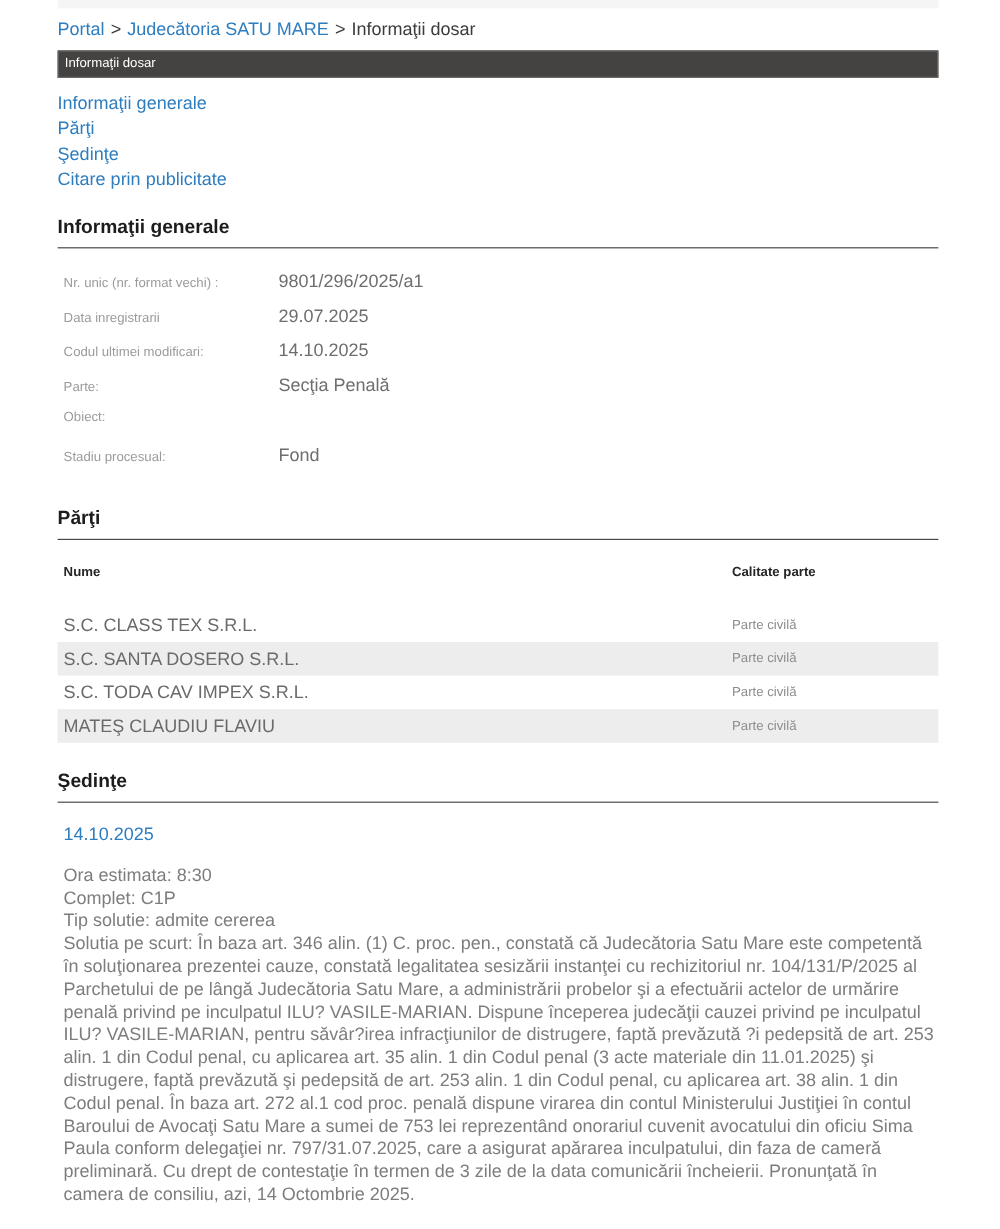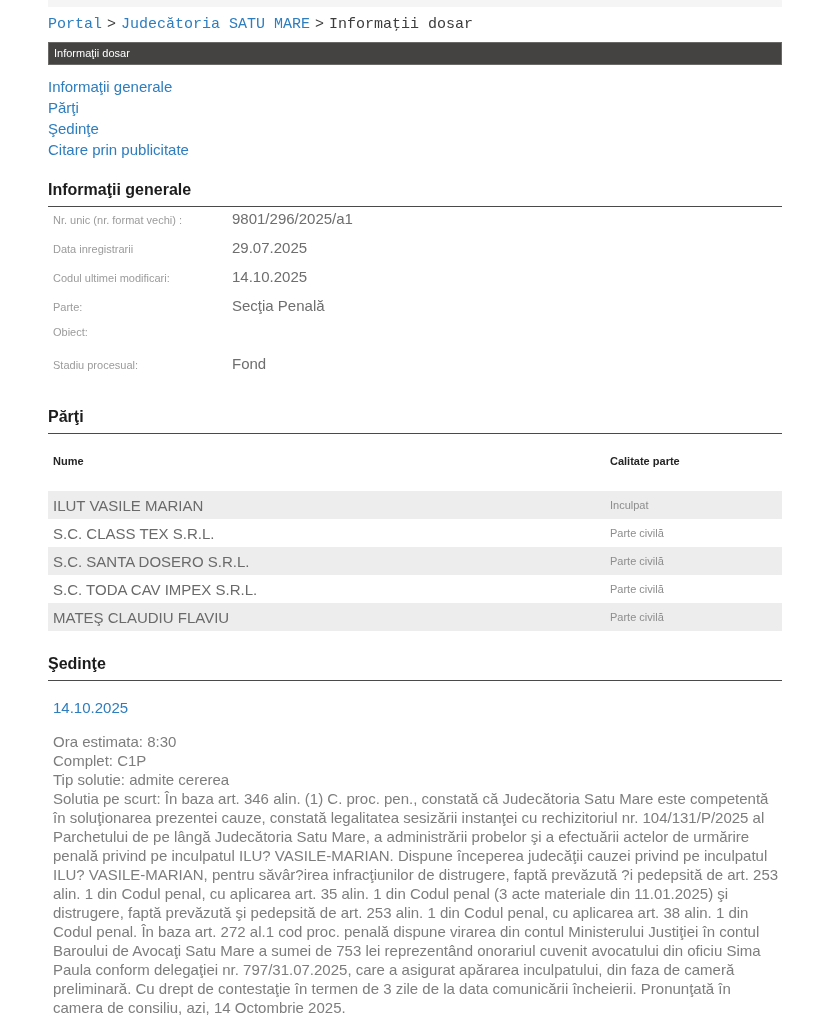--- a/index.html
+++ b/index.html
@@ -14,21 +14,20 @@
 
   
   .top-strip { height: 7px; background: #f5f5f5; }
 
   
   .breadcrumb {
     margin-top: 9px;
     font-size: 15px;
     color: #3c3c3c;
     line-height: 18px;
-    font-family: Liberation Mono, monospace;
   }
   .crumb-link { color: #2d7dbf; text-decoration: none; cursor: pointer; }
   .crumb-sep { color: #3c3c3c; margin: 0 5px; }
   .crumb-current { color: #3c3c3c; }
 
   
   .title-bar {
     margin-top: 8px;
     background: #454242;
     border: 1px solid #6b6868;
@@ -55,21 +54,21 @@
     color: #1c1c1c;
     margin: 0;
     padding-bottom: 7px;
     border-bottom: 1px solid #4a4a4a;
   }
   .heading-general { margin-top: 21px; }
   .heading-parties { margin-top: 24px; }
   .heading-sessions { margin-top: 24px; }
 
   
-  .fields { margin-top: 3px; }
+  .fields { margin-top: 19px; }
   .field-row { display: flex; align-items: baseline; min-height: 29px; }
   .field-label {
     width: 184px;
     flex: 0 0 184px;
     padding-left: 5px;
     font-size: 11px;
     color: #9b9b9b;
   }
   .field-value { font-size: 15px; color: #6e6e6e; }
 
@@ -162,24 +161,20 @@
     <h2 class="section-heading heading-parties">Părţi</h2>
 
     <table class="ptable">
       <thead>
         <tr>
           <th class="col-name">Nume</th>
           <th class="col-role">Calitate parte</th>
         </tr>
       </thead>
       <tbody>
-        <tr class="row-shaded">
-          <td class="cell-name">ILUT VASILE MARIAN</td>
-          <td class="cell-role">Inculpat</td>
-        </tr>
         <tr>
           <td class="cell-name">S.C. CLASS TEX S.R.L.</td>
           <td class="cell-role">Parte civilă</td>
         </tr>
         <tr class="row-shaded">
           <td class="cell-name">S.C. SANTA DOSERO S.R.L.</td>
           <td class="cell-role">Parte civilă</td>
         </tr>
         <tr>
           <td class="cell-name">S.C. TODA CAV IMPEX S.R.L.</td>

